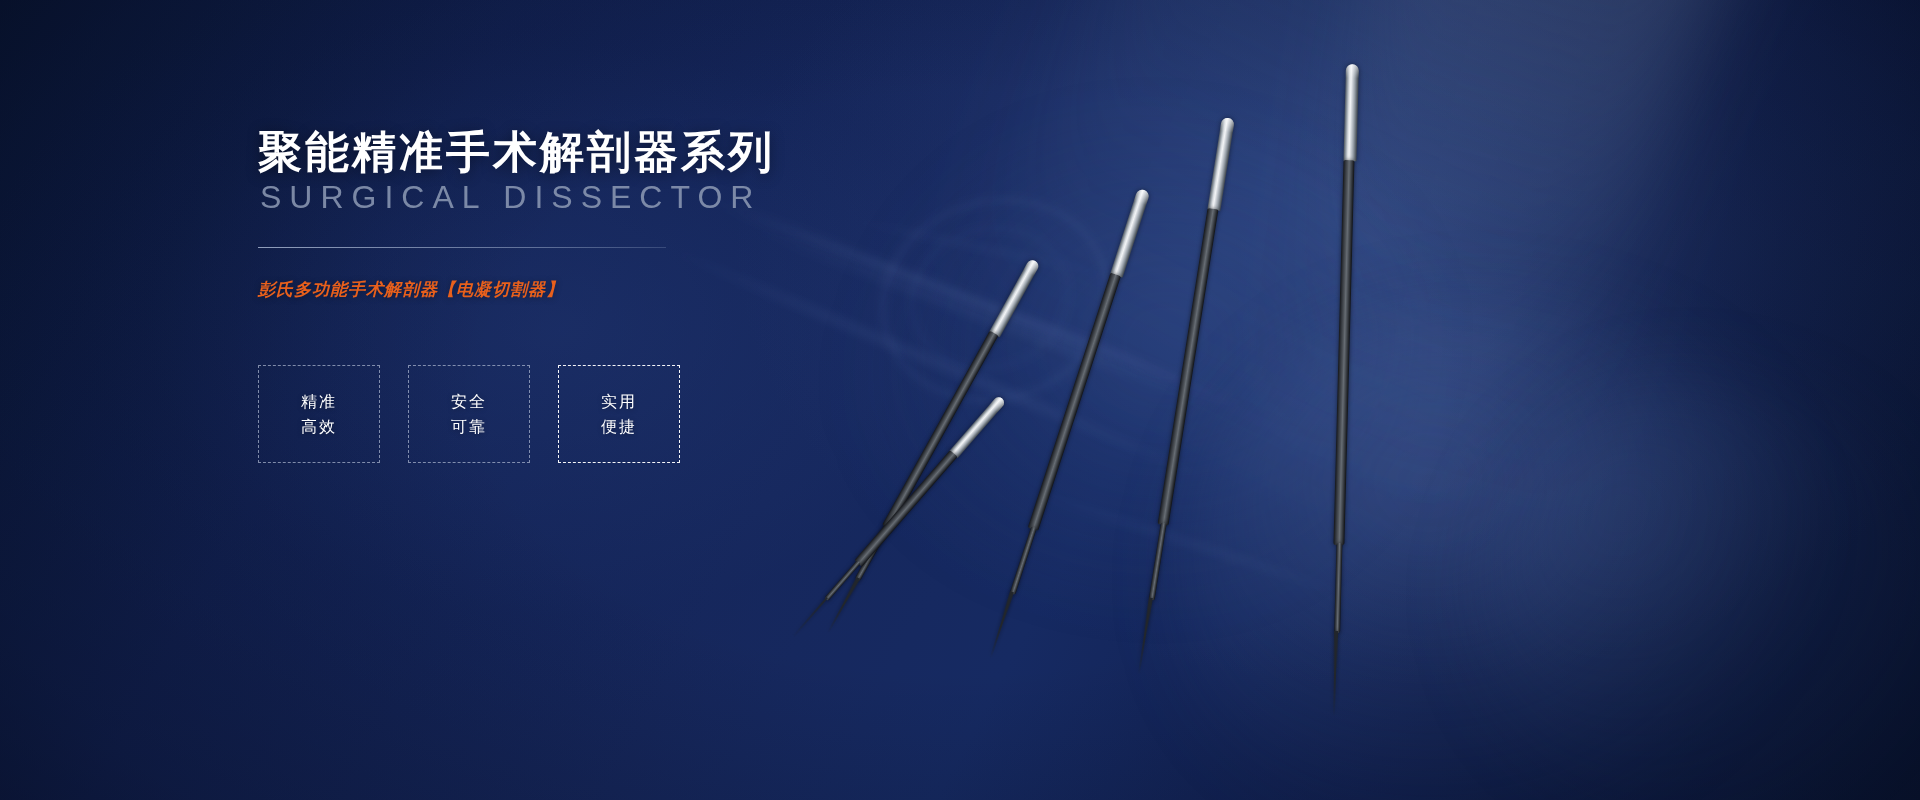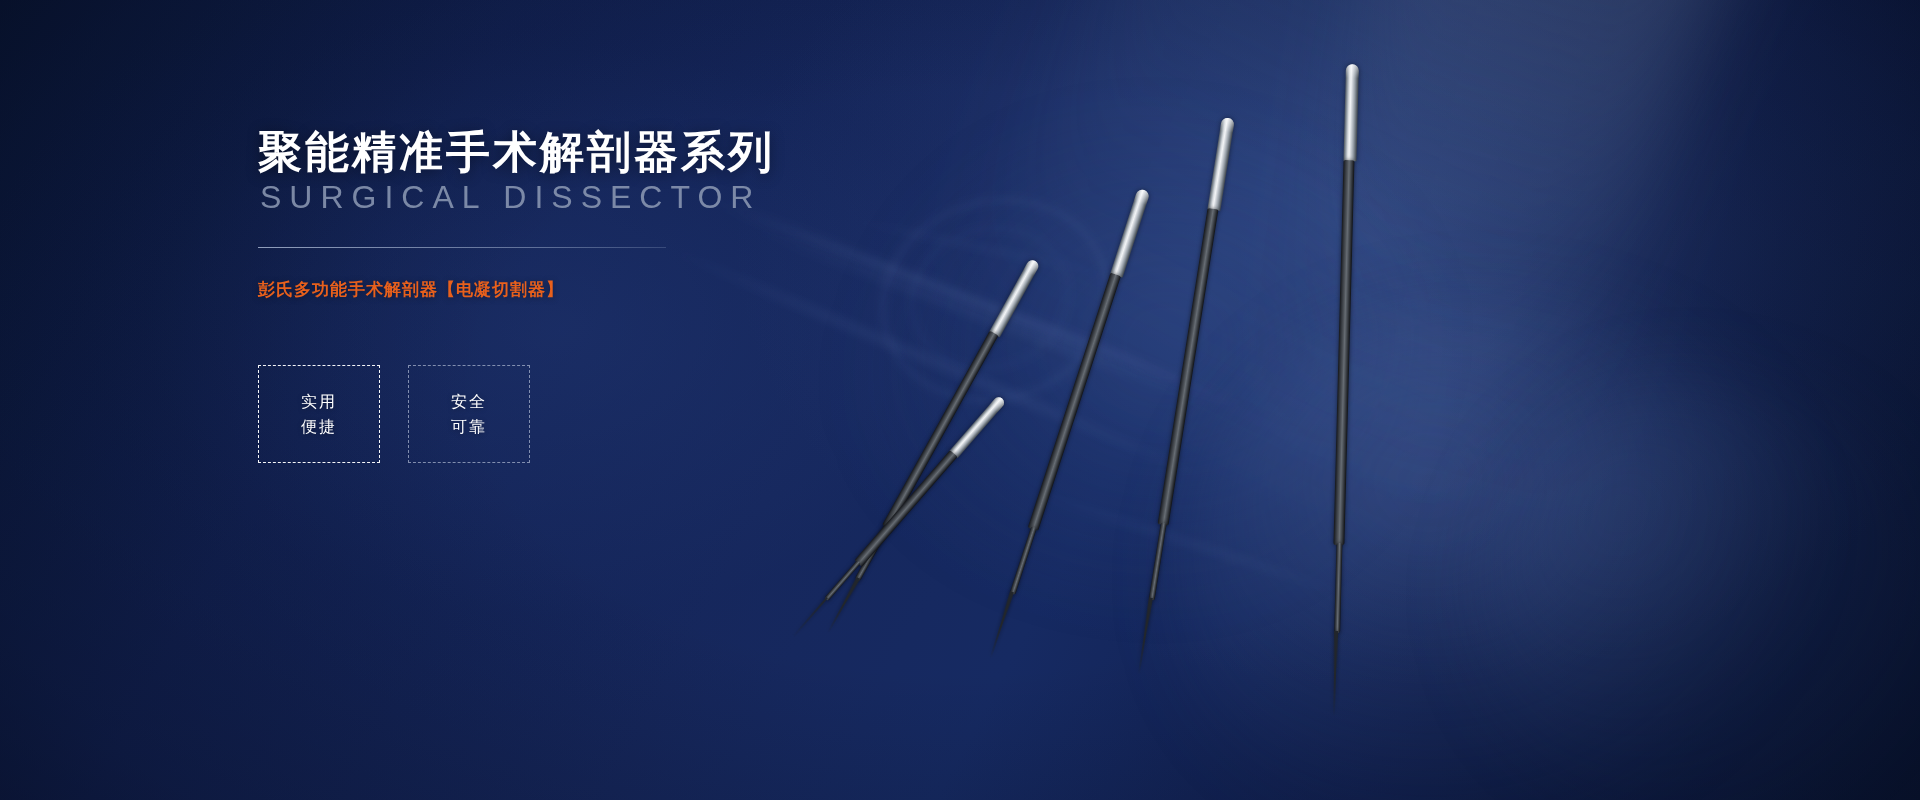--- a/index.html
+++ b/index.html
@@ -152,20 +152,21 @@
   .divider {
     position:absolute; left:0; top:247px;
     width:408px; height:1px;
     background:linear-gradient(90deg, rgba(176,190,216,0.80) 0%, rgba(150,166,198,0.55) 70%, rgba(130,148,184,0.30) 100%);
   }
   .subtitle {
     position:absolute; left:0; top:278px;
     font-size:17px; font-weight:700; color:#e8601c;
     letter-spacing:1px; white-space:nowrap;
     text-shadow:0 1px 6px rgba(0,0,0,0.35);
+    font-style:italic;
   }
 
   .features {
     position:absolute; left:0; top:365px;
     display:flex; gap:28px;
   }
   .feature-box {
     width:122px; height:98px;
     display:flex; flex-direction:column;
     align-items:center; justify-content:center;
@@ -244,27 +245,31 @@
     <div class="title-cn">聚能精准手术解剖器系列</div>
 
     <div class="title-en">SURGICAL DISSECTOR</div>
 
     <div class="divider"></div>
 
     <div class="subtitle">彭氏多功能手术解剖器【电凝切割器】</div>
 
     <div class="features">
 
+      <div class="feature-box">
+        <span class="line">精准</span>
+        <span class="line">高效</span>
+      </div>
+
+      <div class="feature-box">
+        <span class="line">安全</span>
+        <span class="line">可靠</span>
+      </div>
 
       <div class="feature-box bright">
         <span class="line">实用</span>
         <span class="line">便捷</span>
       </div>
 
-      <div class="feature-box">
-        <span class="line">安全</span>
-        <span class="line">可靠</span>
-      </div>
-
     </div>
   </div>
 
 </div>
 
 </body></html>

